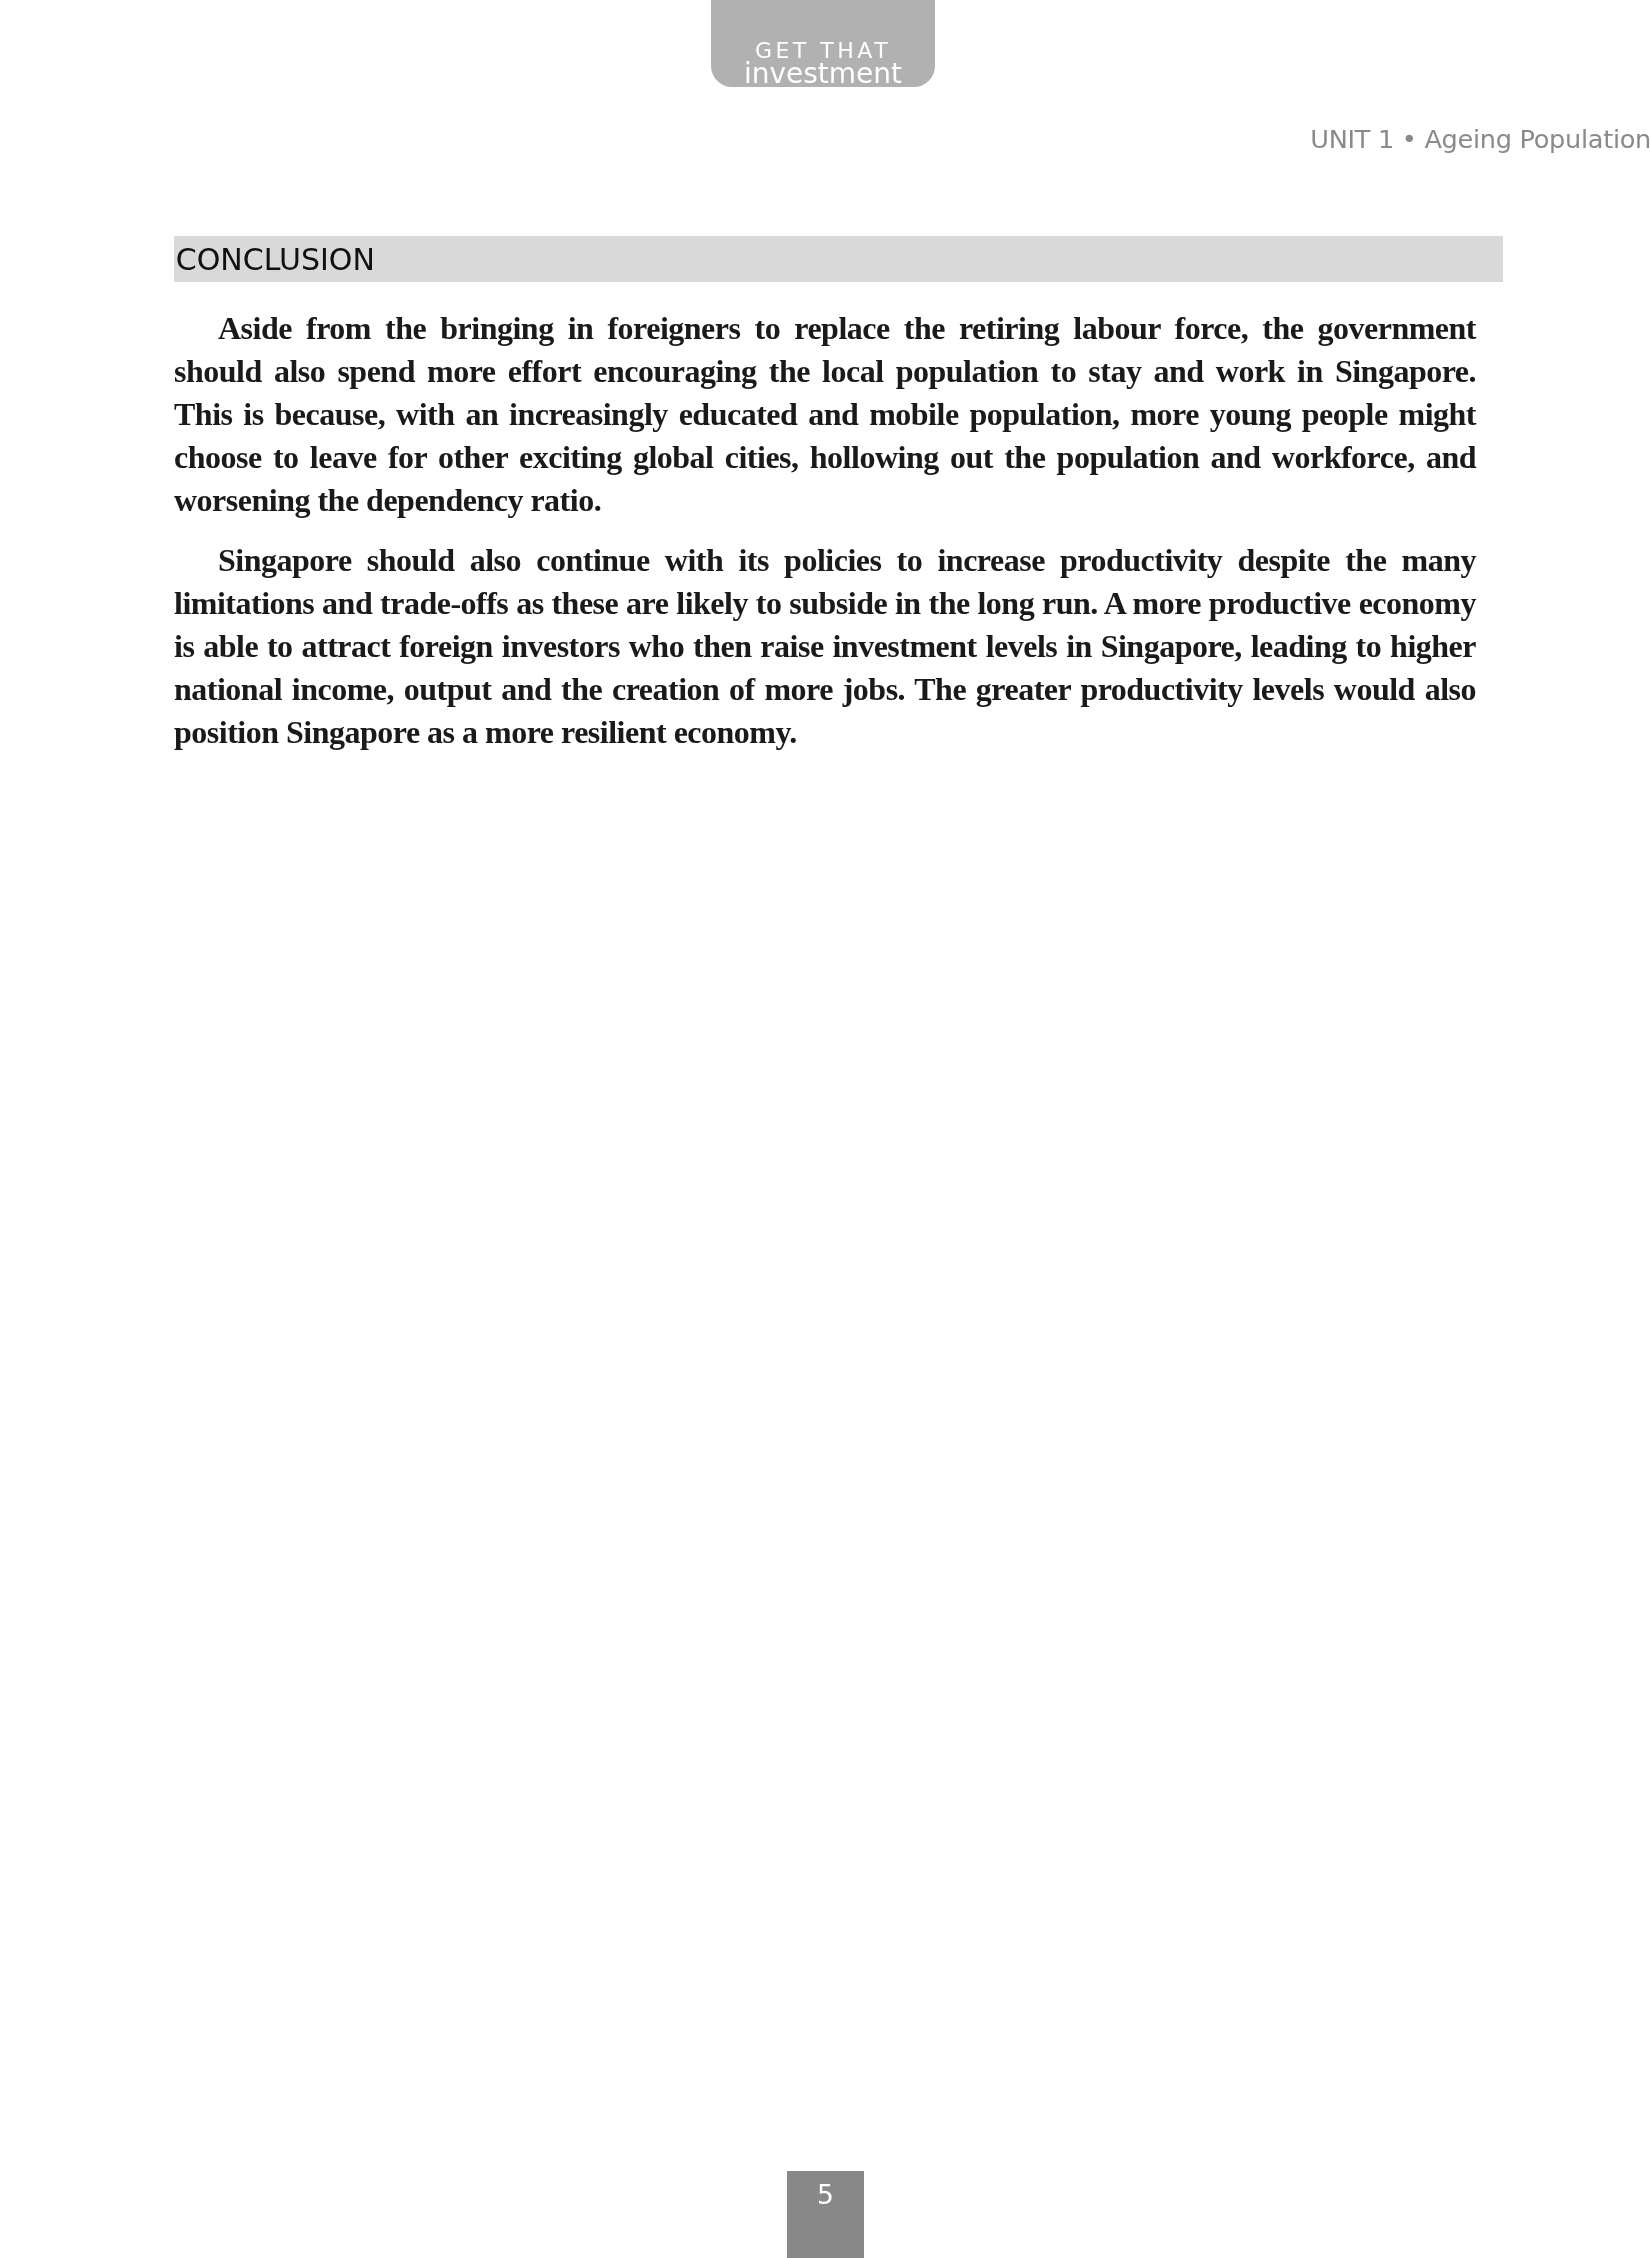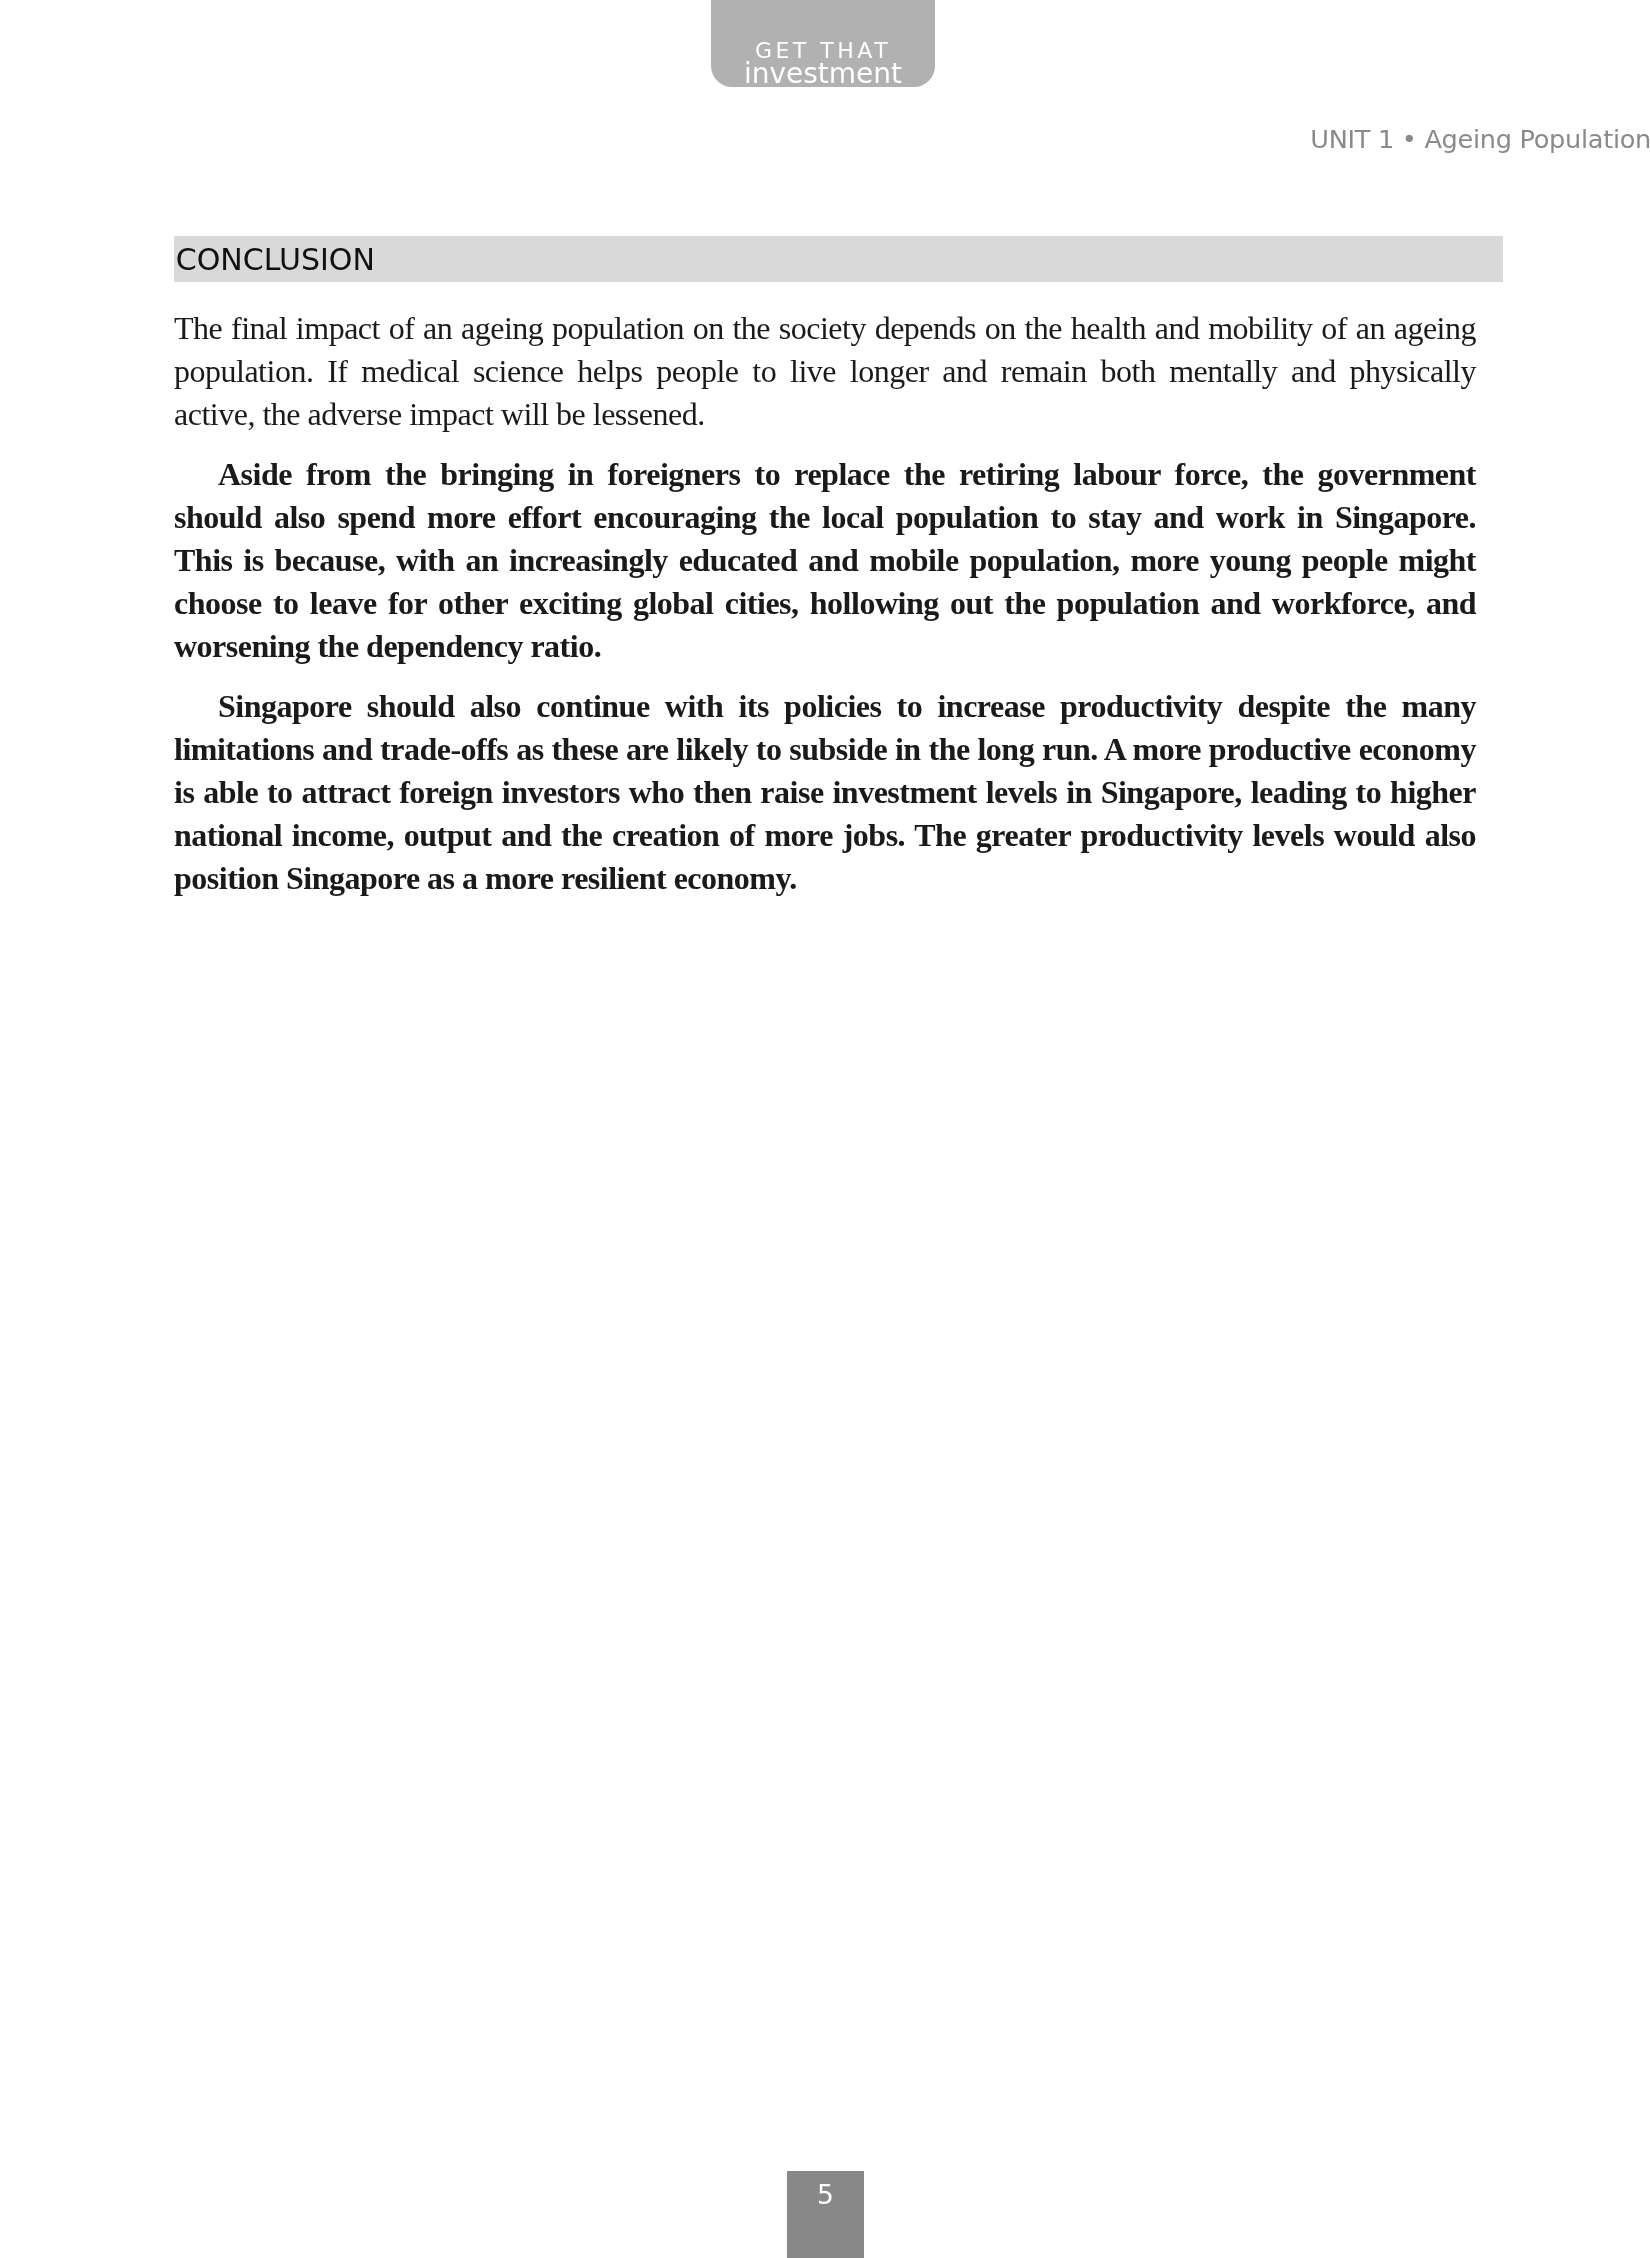--- a/index.html
+++ b/index.html
@@ -62,21 +62,20 @@
   <div class="line2">investment</div>
 </div>
 
 <div class="running-header">UNIT 1 • Ageing Population</div>
 
 <div class="section-bar">
   <div class="title">CONCLUSION</div>
 </div>
 
 <div class="body-text">
-  <p>The final impact of an ageing population on the society depends on the health and mobility of an ageing population. If medical science helps people to live longer and remain both mentally and physically active, the adverse impact will be lessened.</p>
   <p class="indent">Aside from the bringing in foreigners to replace the retiring labour force, the government should also spend more effort encouraging the local population to stay and work in Singapore. This is because, with an increasingly educated and mobile population, more young people might choose to leave for other exciting global cities, hollowing out the population and workforce, and worsening the dependency ratio.</p>
   <p class="indent">Singapore should also continue with its policies to increase productivity despite the many limitations and trade-offs as these are likely to subside in the long run. A more productive economy is able to attract foreign investors who then raise investment levels in Singapore, leading to higher national income, output and the creation of more jobs. The greater productivity levels would also position Singapore as a more resilient economy.</p>
 </div>
 
 <div class="page-number">
   <span>5</span>
 </div>
 
 
 </body></html>

